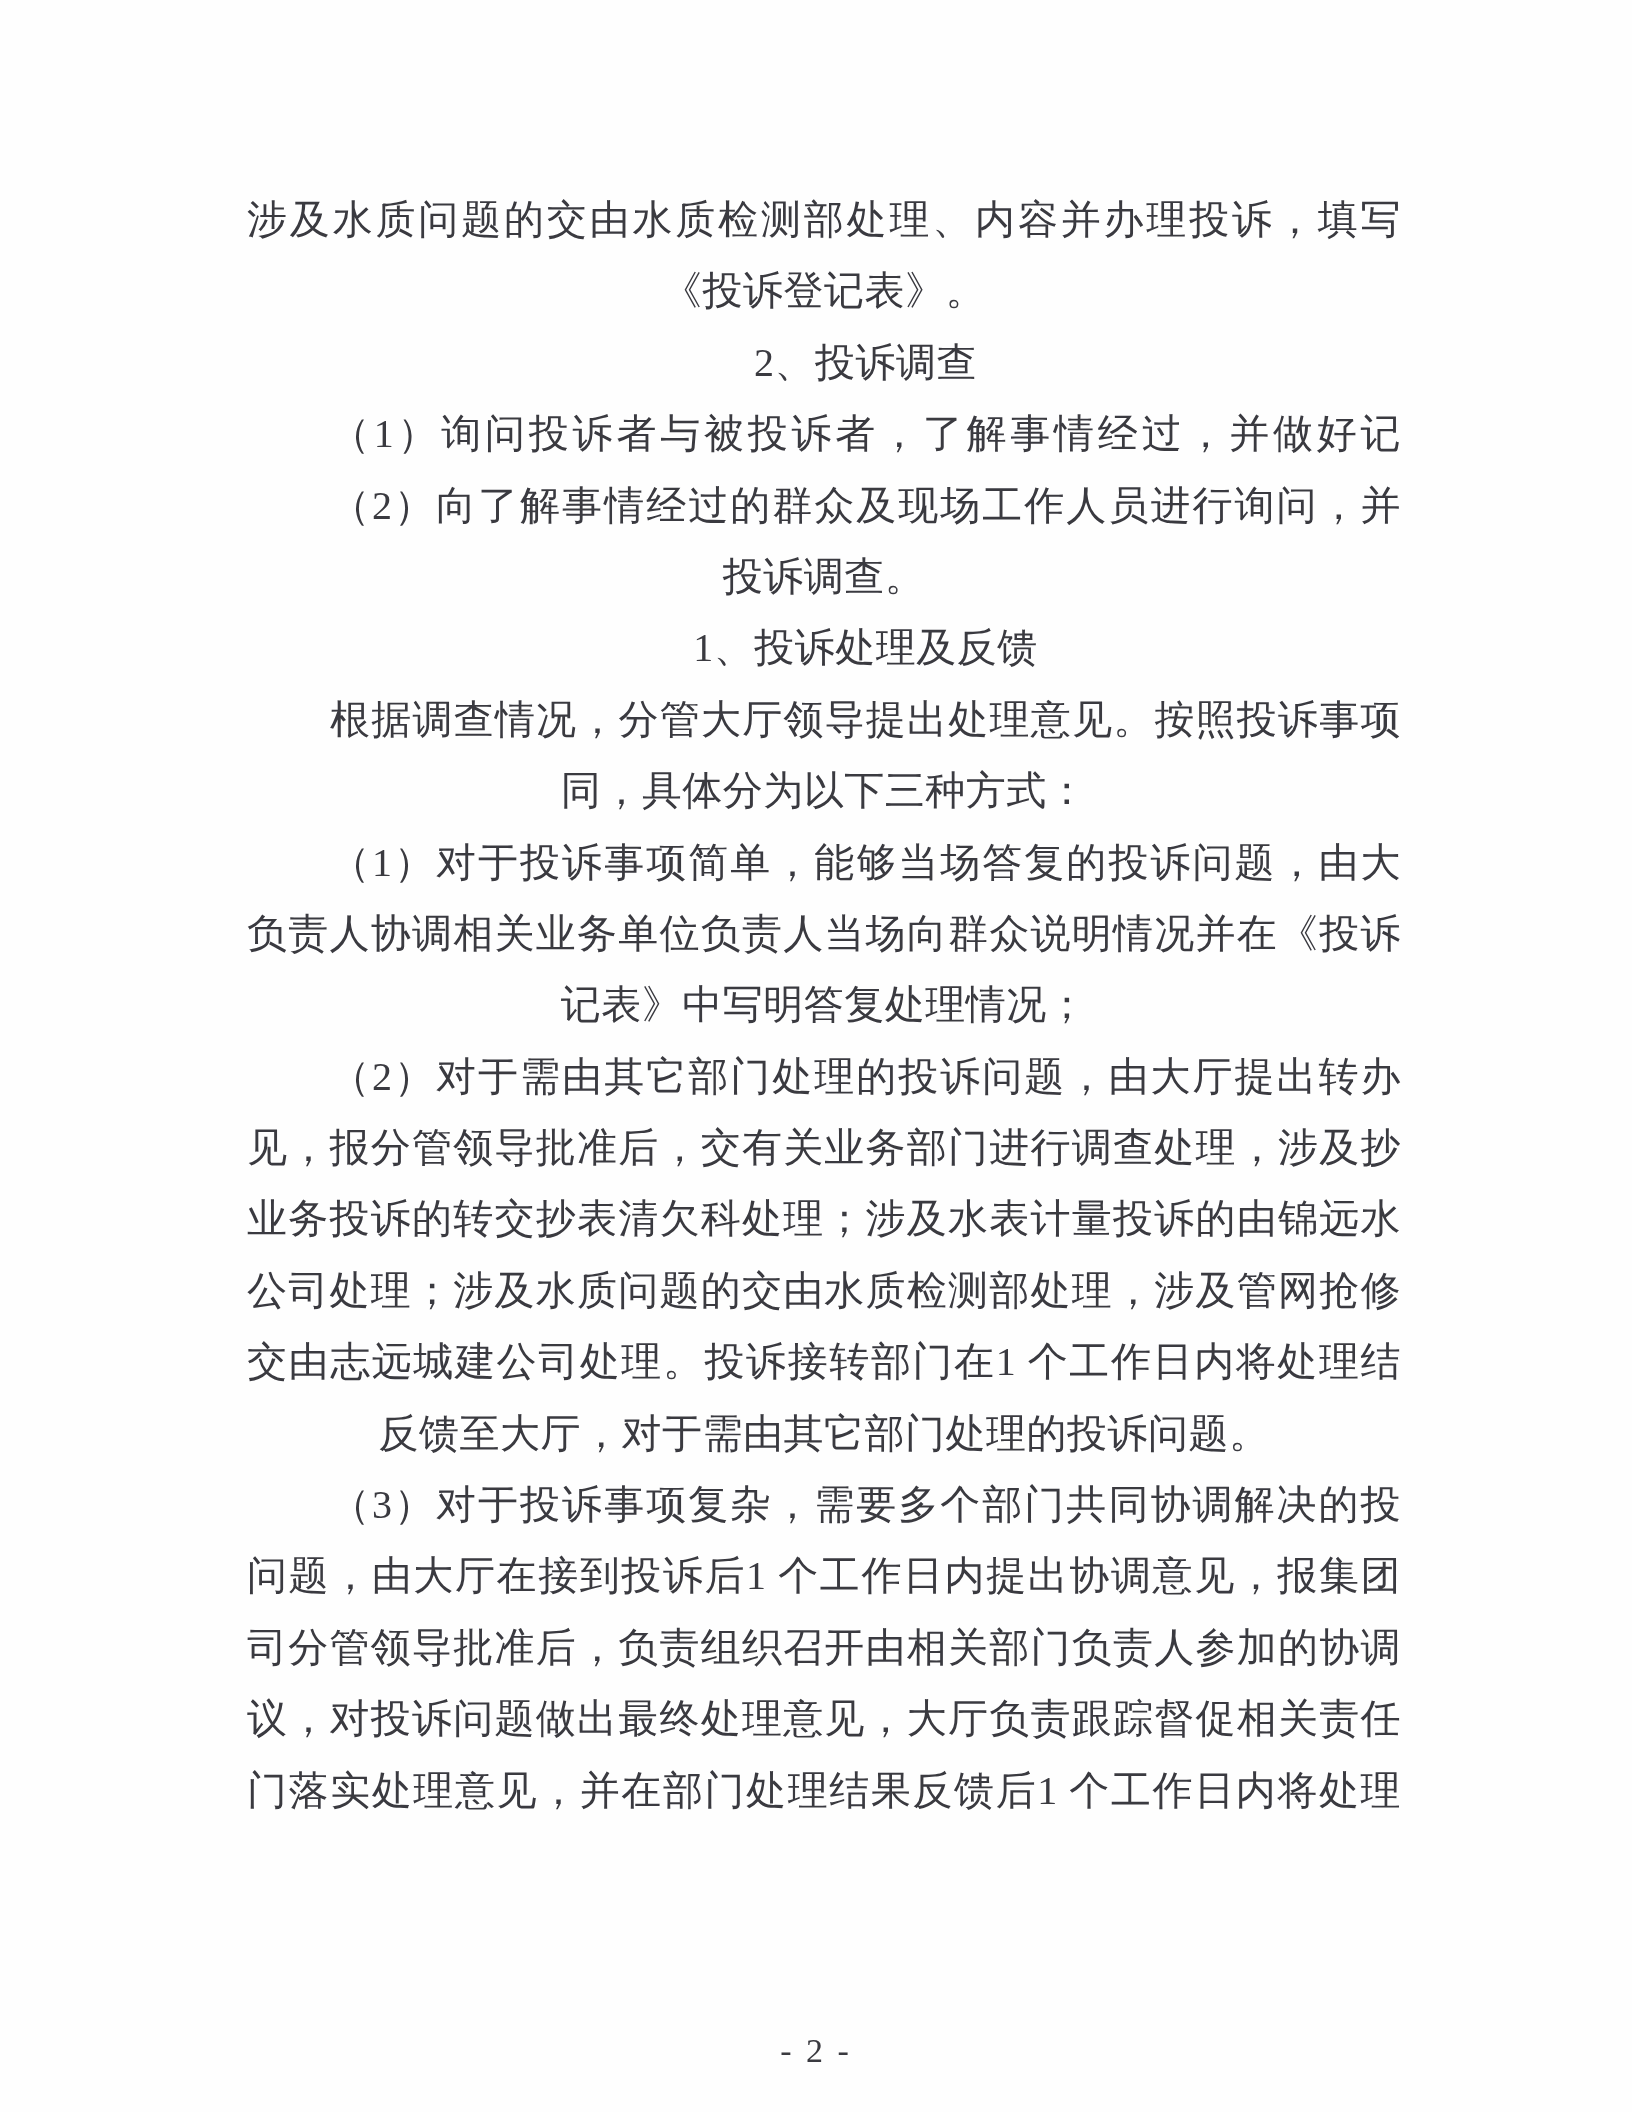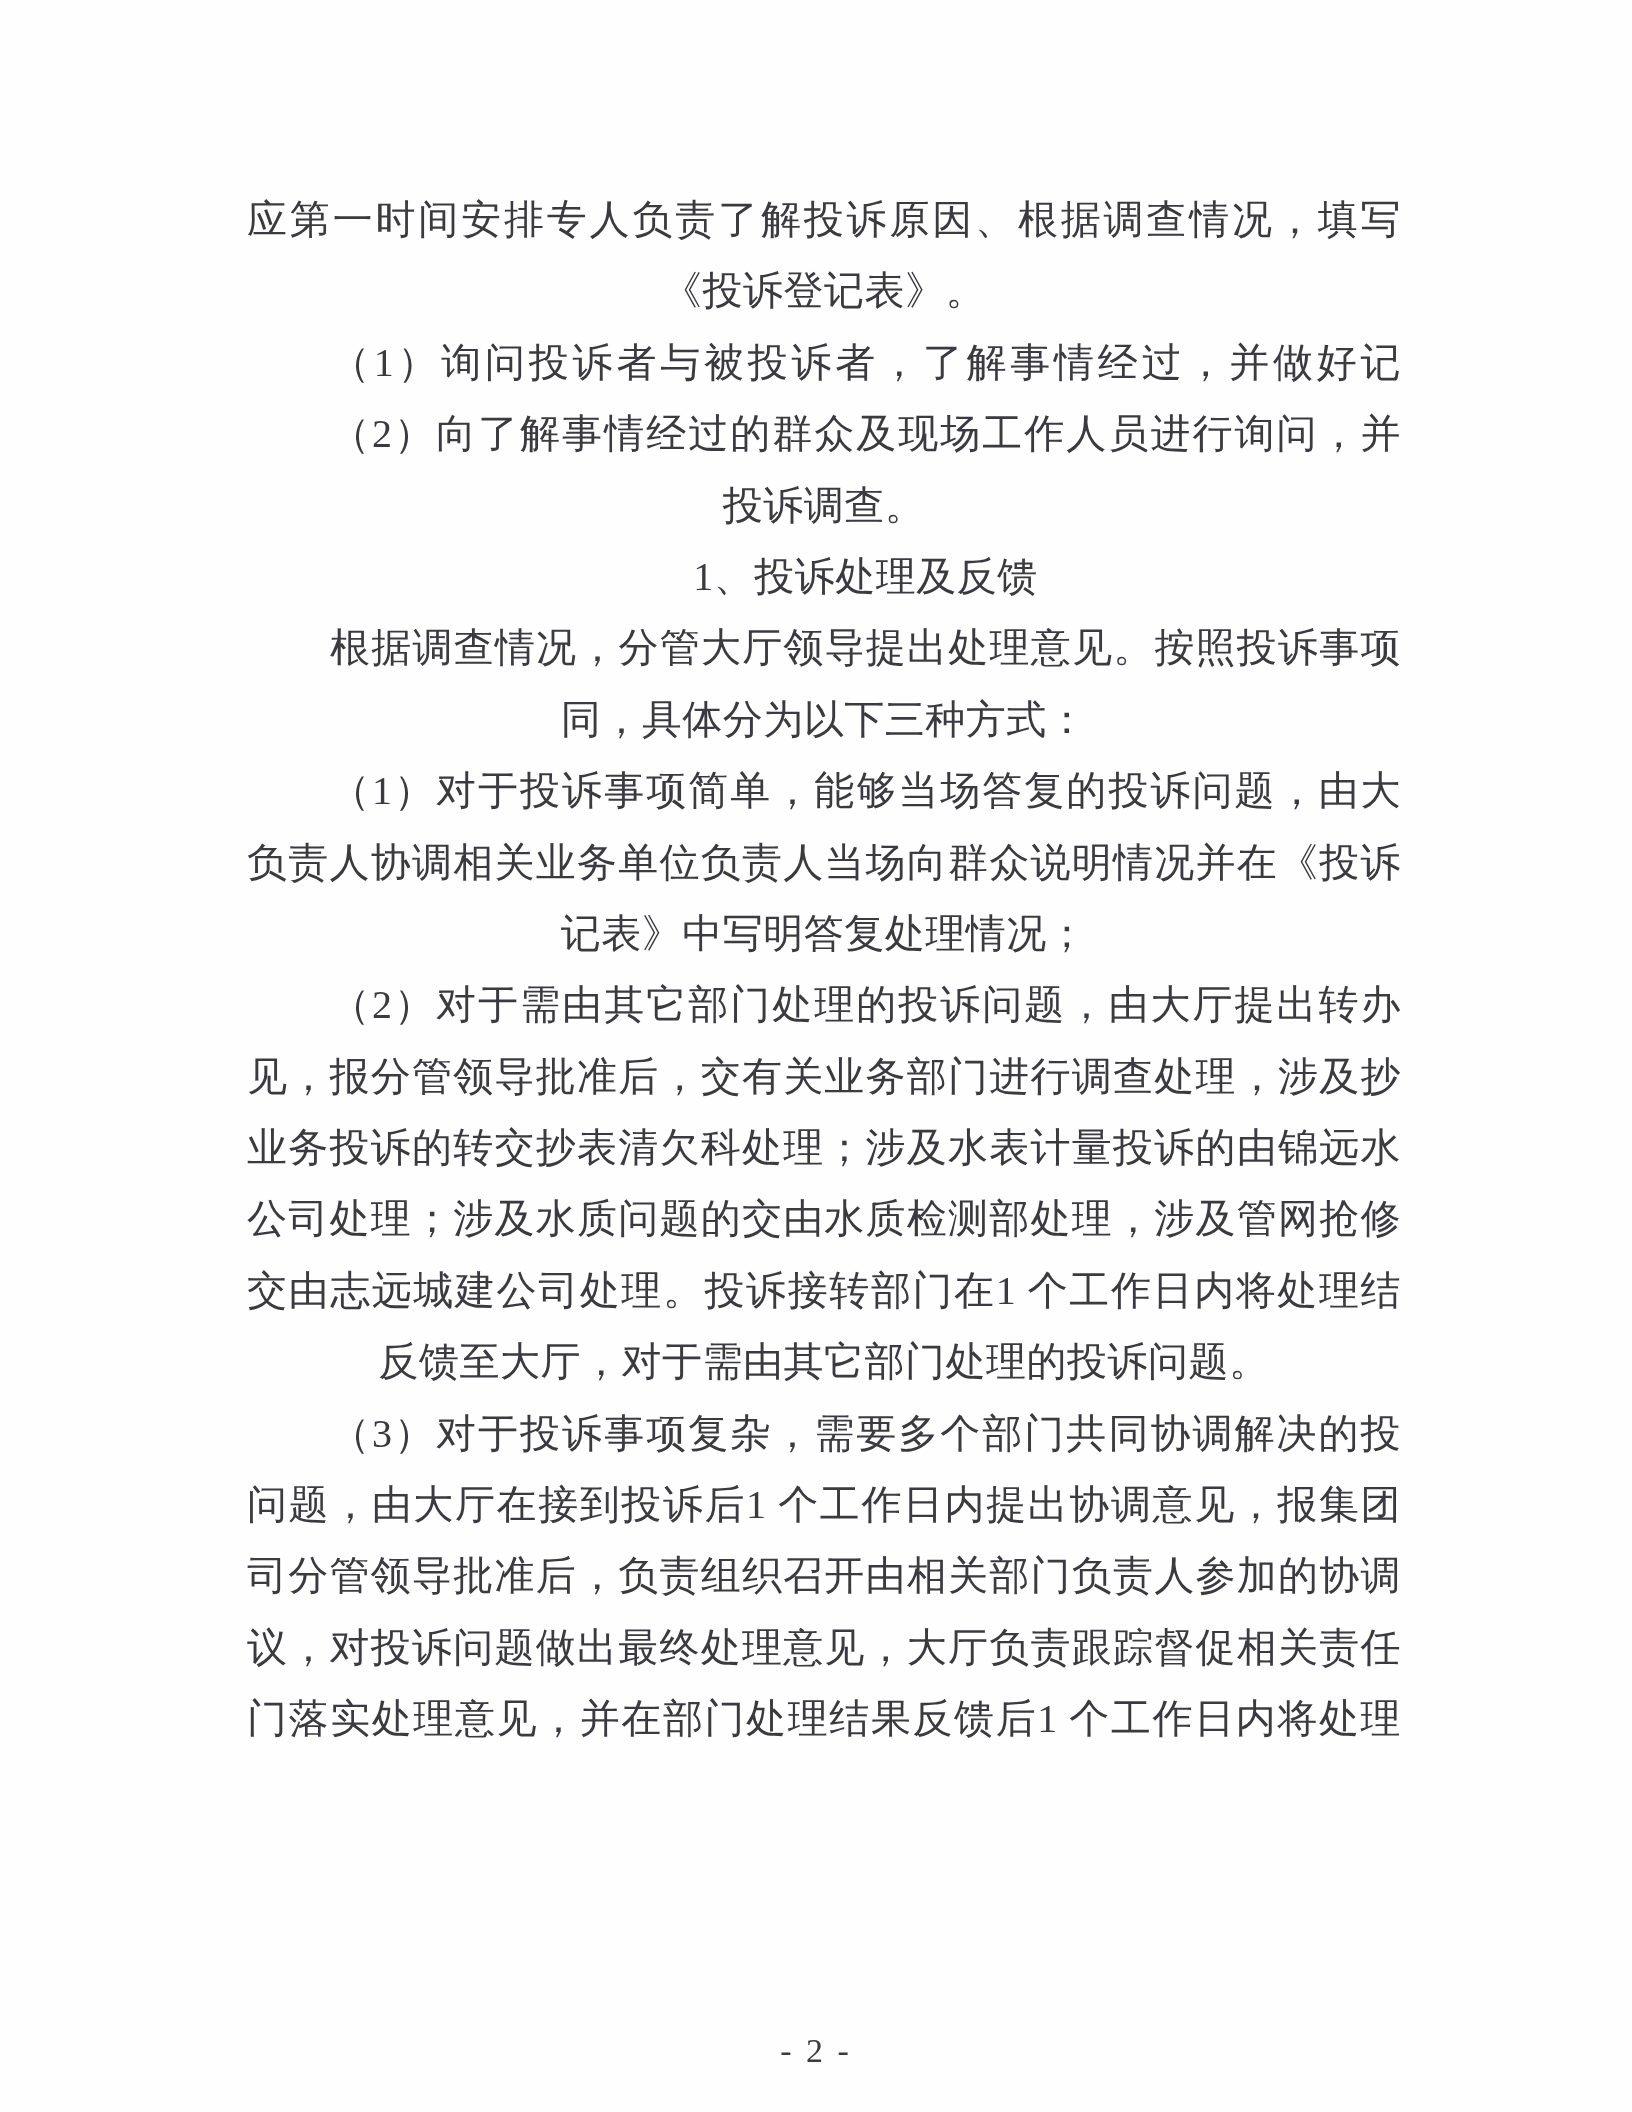--- a/index.html
+++ b/index.html
@@ -50,22 +50,23 @@
     font-size: 34px;
     letter-spacing: 3px;
     color: #3a3a40;
   }
 </style>
 </head>
 <body>
 
 <div class="page">
   <div class="body-text">
-    <div class="line justify">应第一时间安排专人负责了解投诉原因、根据调查情况，填写</div>
+    <div class="line justify">涉及水质问题的交由水质检测部处理、内容并办理投诉，填写</div>
     <div class="line">《投诉登记表》。</div>
+    <div class="line indent">2、投诉调查</div>
     <div class="line indent justify">（1）询问投诉者与被投诉者，了解事情经过，并做好记录。</div>
     <div class="line indent justify">（2）向了解事情经过的群众及现场工作人员进行询问，并做</div>
     <div class="line">投诉调查。</div>
     <div class="line indent">1、投诉处理及反馈</div>
     <div class="line indent justify">根据调查情况，分管大厅领导提出处理意见。按照投诉事项不</div>
     <div class="line">同，具体分为以下三种方式：</div>
     <div class="line indent justify">（1）对于投诉事项简单，能够当场答复的投诉问题，由大厅</div>
     <div class="line justify">负责人协调相关业务单位负责人当场向群众说明情况并在《投诉登</div>
     <div class="line">记表》中写明答复处理情况；</div>
     <div class="line indent justify">（2）对于需由其它部门处理的投诉问题，由大厅提出转办意</div>

